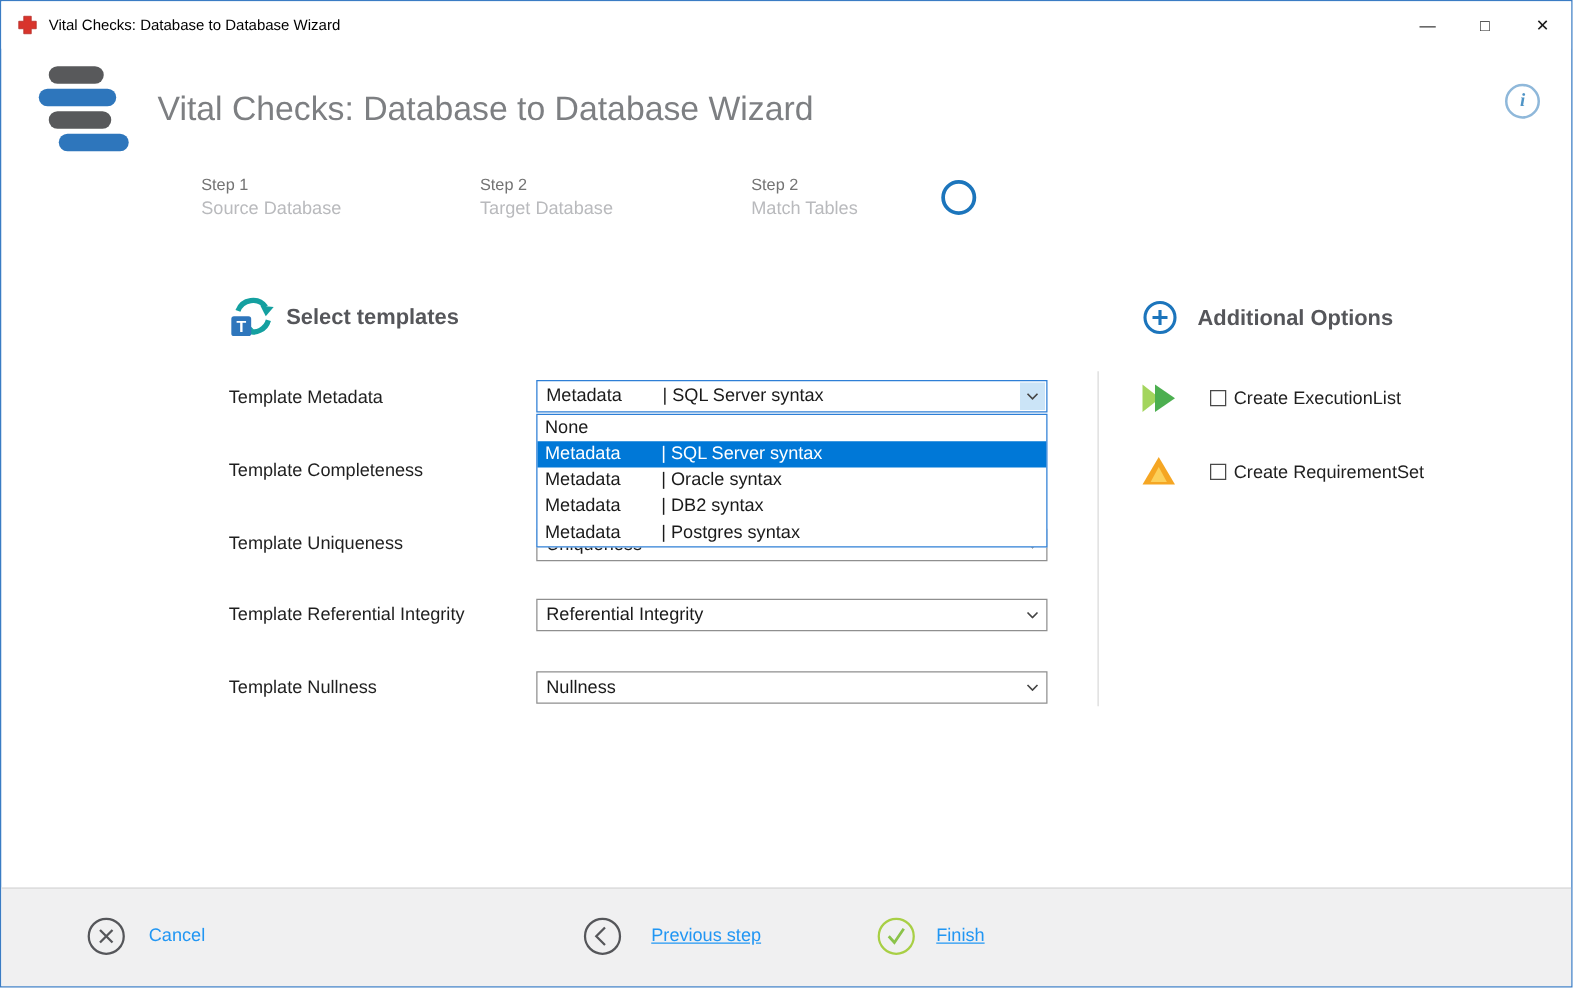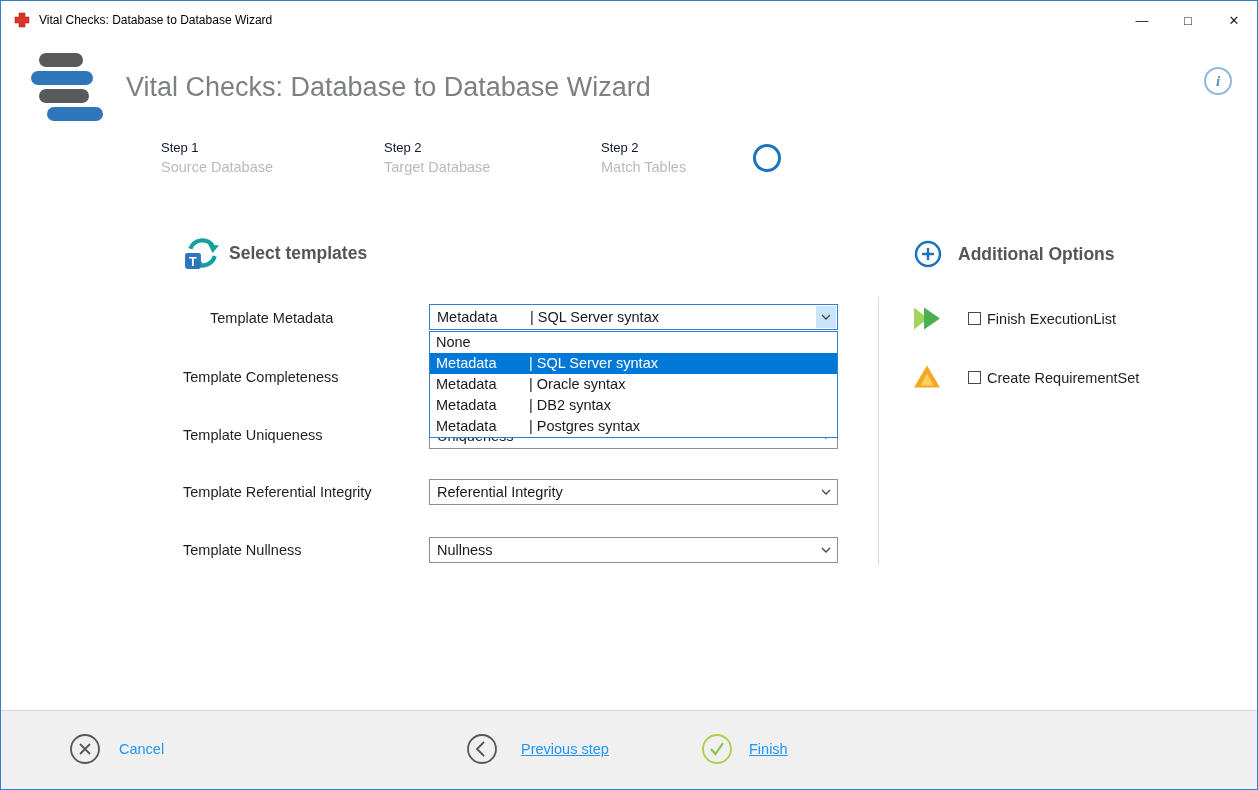--- a/index.html
+++ b/index.html
@@ -16,21 +16,21 @@
   
   .logo { position:absolute; left:30px; top:52px; width:75px; height:80px; }
   .logo .bar { position:absolute; height:14px; border-radius:7px; }
   .header-title { position:absolute; left:125px; top:71px; font-size:27px; font-weight:400; color:#7d7f82; }
   .info-icon { position:absolute; left:1203px; top:66px; width:28px; height:28px; border:2px solid #8fb8da; border-radius:50%;
     display:flex; align-items:center; justify-content:center; font-family:"Liberation Serif", serif; font-style:italic;
     font-weight:bold; font-size:15px; color:#4f94c6; }
 
   
   .step { position:absolute; top:139px; }
-  .step-num { font-size:13px; color:#0f172a; }
+  .step-num { font-size:13px; color:#737373; }
   .step-label { font-size:14.5px; color:#b9babd; margin-top:4px; }
   .step.active .step-num, .step.active .step-label { color:#5f6164; font-weight:bold; }
   .step4-circle { position:absolute; left:752px; top:143px; width:28px; height:28px; border:3px solid #1c75bc; border-radius:50%; }
 
   
   .section-heading { position:absolute; font-size:17.5px; font-weight:bold; color:#55565a; }
 
   
   .field-label { position:absolute; left:182px; font-size:14.5px; color:#1f1f1f; }
   .combo { position:absolute; left:428px; width:409px; height:26px; background:#fff; border:1px solid #8f8f8f;
@@ -105,21 +105,21 @@
         <path d="M29 20 A12 12 0 0 1 13 28"></path>
       </g>
       <polygon points="23,9 33,10 27,17" fill="#14a0a0"></polygon>
       <polygon points="8,28 18,27 11,20" fill="#14a0a0"></polygon>
       <rect x="1" y="17" width="15" height="15" rx="2" fill="#2e76bc"></rect>
       <text x="8.5" y="29" font-size="12" font-weight="bold" fill="#ffffff" text-anchor="middle" font-family="Liberation Sans, sans-serif">T</text>
     </svg>
   </span>
   <div class="section-heading" style="left:228px; top:242px;">Select templates</div>
 
-  <div class="field-label" style="top:309px;margin-left:27px;">Template Metadata</div>
+  <div class="field-label" style="top:309px;">Template Metadata</div>
   <div class="field-label" style="top:368px;">Template Completeness</div>
   <div class="field-label" style="top:426px;">Template Uniqueness</div>
   <div class="field-label" style="top:483px;">Template Referential Integrity</div>
   <div class="field-label" style="top:541px;">Template Nullness</div>
 
   <div class="combo focused" style="top:303px; z-index:20;">
     <span class="opt-name">Metadata</span>
     <span class="opt-syntax">| SQL Server syntax</span>
     <div class="combo-btn open">
       <svg width="10" height="6" viewBox="0 0 10 6">
@@ -174,21 +174,21 @@
   </span>
   <div class="section-heading" style="left:957px; top:243px;">Additional Options</div>
 
   <span class="abs-icon" style="left:911px; top:304px;">
     <svg width="30" height="27" viewBox="0 0 30 26">
       <polygon points="2,2 16,13 2,24" fill="#a3d55d"></polygon>
       <polygon points="12,2 28,13 12,24" fill="#4caf50"></polygon>
     </svg>
   </span>
   <div class="checkbox" style="left:967px; top:311px;"></div>
-  <div class="opt-label" style="left:986px; top:310px;">Finish ExecutionList</div>
+  <div class="opt-label" style="left:986px; top:310px;">Create ExecutionList</div>
 
   <span class="abs-icon" style="left:912px; top:362px;">
     <svg width="28" height="27" viewBox="0 0 28 26">
       <polygon points="14,2 27,24 1,24" fill="#f5a623"></polygon>
       <polygon points="14,10 20.5,22 7.5,22" fill="#fcd05a"></polygon>
     </svg>
   </span>
   <div class="checkbox" style="left:967px; top:370px;"></div>
   <div class="opt-label" style="left:986px; top:369px;">Create RequirementSet</div>
 

